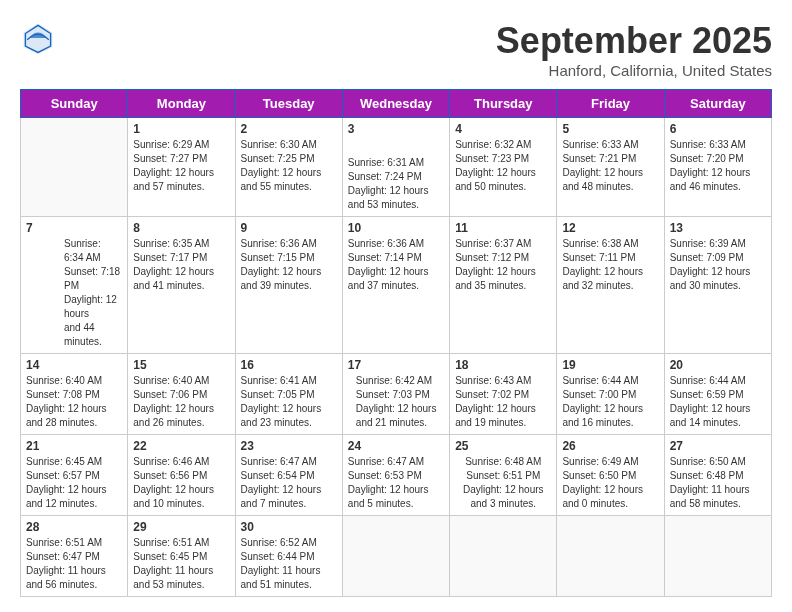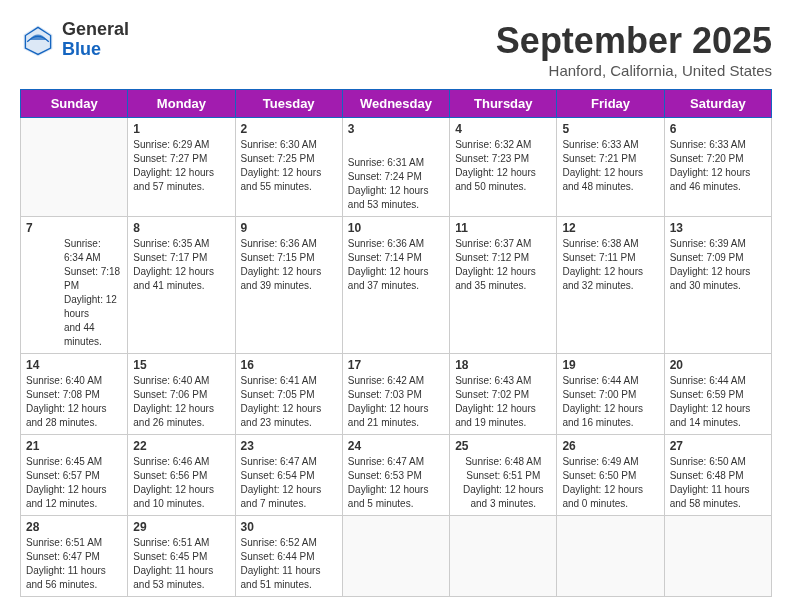--- a/index.html
+++ b/index.html
@@ -94,24 +94,20 @@
 <body>
 
 <div class="header-area">
   <div class="logo">
     <svg class="logo-icon" viewBox="0 0 40 40" xmlns="http://www.w3.org/2000/svg">
       <polygon points="20,4 36,14 36,30 20,38 4,30 4,14" fill="#1565c0" opacity="0.15"></polygon>
       <polygon points="20,6 34,15 34,29 20,36 6,29 6,15" fill="none" stroke="#1565c0" stroke-width="1.5"></polygon>
       <path d="M10,20 Q20,8 30,20" fill="#1565c0" opacity="0.7"></path>
       <path d="M8,22 Q20,10 32,22" fill="none" stroke="#1565c0" stroke-width="1.5"></path>
     </svg>
-    <div class="logo-text">
-      <span class="logo-general">General</span>
-      <span class="logo-blue">Blue</span>
-    </div>
   </div>
   <div class="title-area">
     <div class="month-title">September 2025</div>
     <div class="location-subtitle">Hanford, California, United States</div>
   </div>
 </div>
 
 <table class="calendar-table">
   <thead>
     <tr id="days-header">
@@ -238,21 +234,21 @@
         </td>
         <td>
           <span class="day-number">16</span>
           <div class="day-info" style="white-space: pre-line;">Sunrise: 6:41 AM
 Sunset: 7:05 PM
 Daylight: 12 hours
 and 23 minutes.</div>
         </td>
         <td>
           <span class="day-number">17</span>
-          <div class="day-info" style="white-space: pre-line;">Sunrise: 6:42 AM
+          <div class="day-info" style="white-space: pre-line; margin-left: 8px;">Sunrise: 6:42 AM
 Sunset: 7:03 PM
 Daylight: 12 hours
 and 21 minutes.</div>
         </td>
         <td>
           <span class="day-number">18</span>
           <div class="day-info" style="white-space: pre-line;">Sunrise: 6:43 AM
 Sunset: 7:02 PM
 Daylight: 12 hours
 and 19 minutes.</div>

